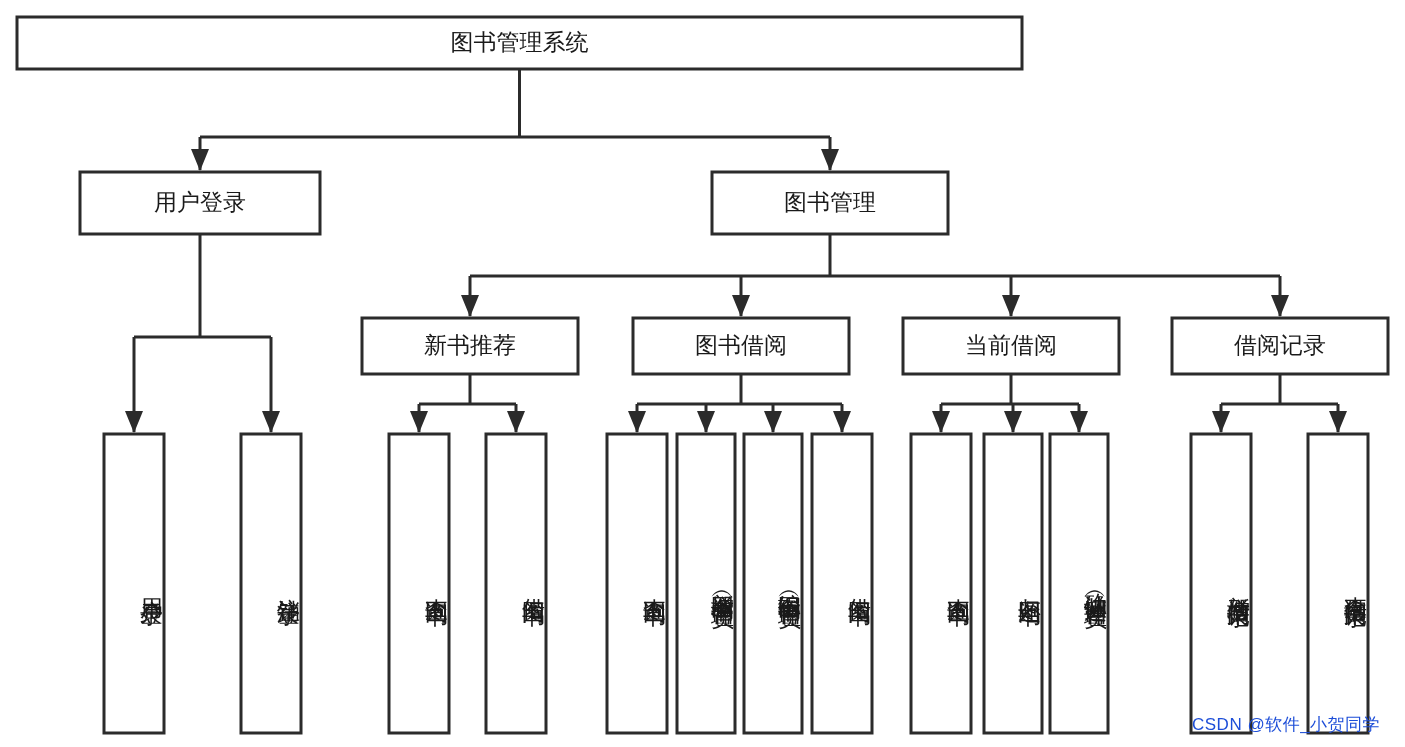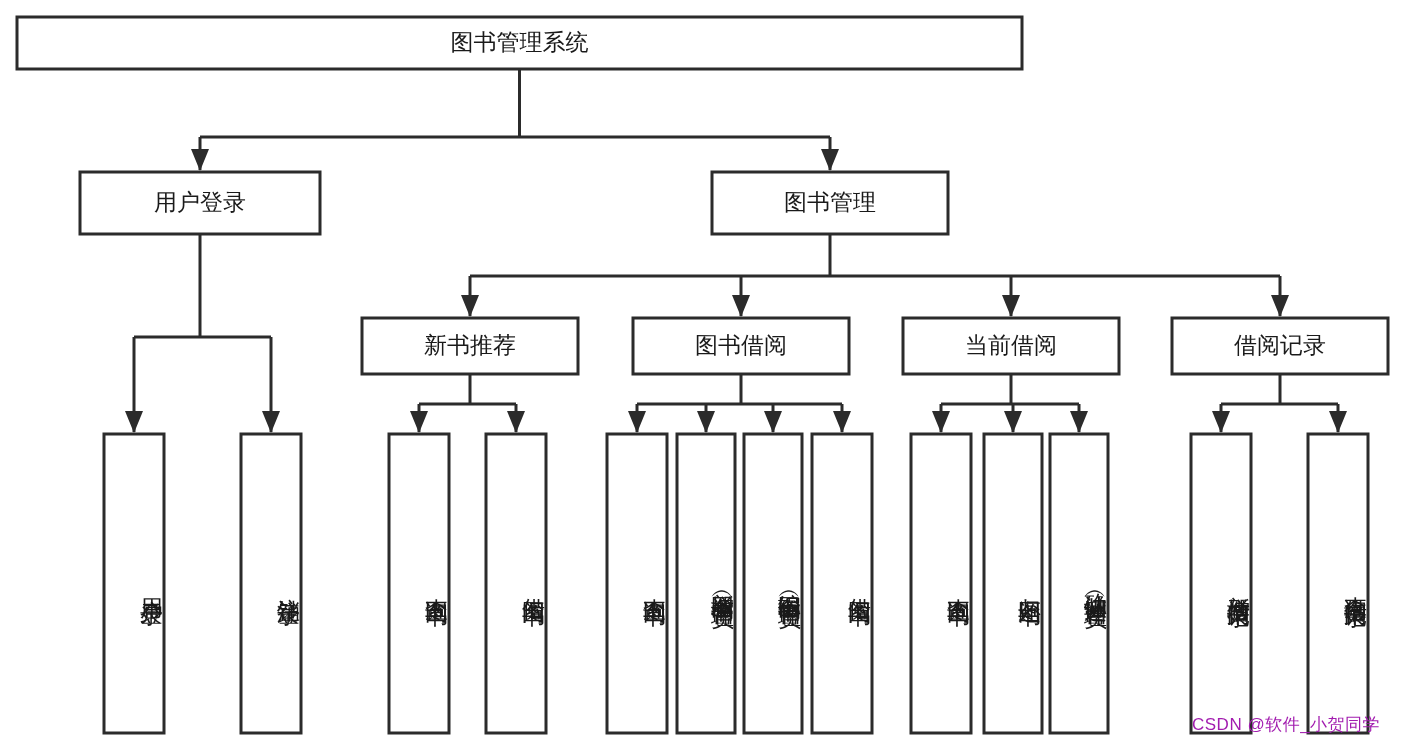--- a/index.html
+++ b/index.html
@@ -58,21 +58,21 @@
     color: #1a1a1a;
     letter-spacing: 2px;
     text-align: center;
     white-space: nowrap;
     pointer-events: none;
   }
   .watermark {
     position: absolute;
     font-family: "Liberation Sans", "DejaVu Sans", sans-serif;
     font-size: 17px;
-    color: #a21caf;
+    color: #1d4ed8;
     letter-spacing: 0.5px;
     white-space: nowrap;
   }
 </style>
 </head>
 <body>
 
 <div id="diagram-root">
 
   <svg id="flow" viewBox="0 0 1405 747">

